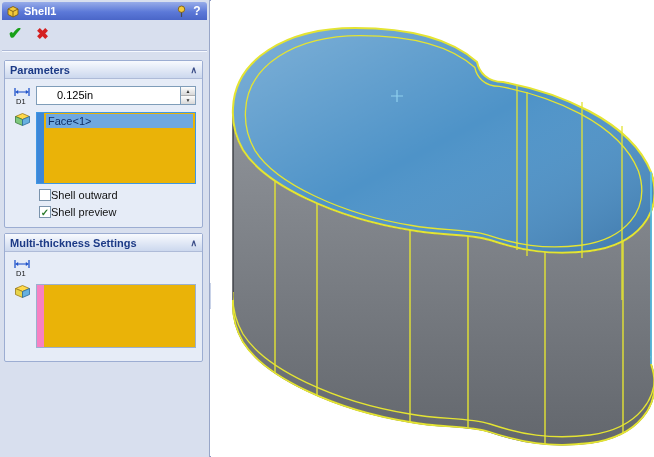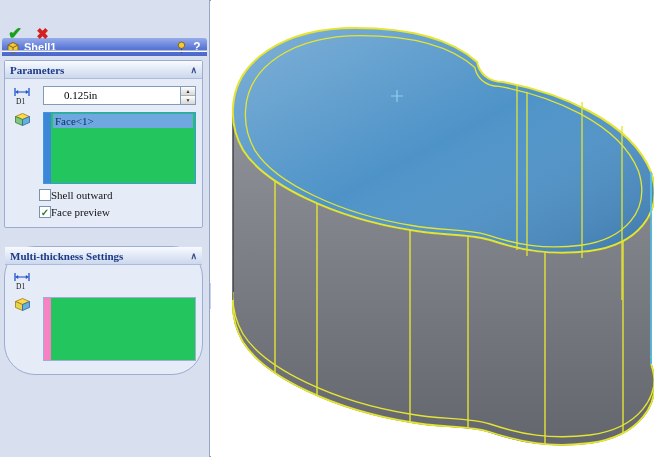--- a/index.html
+++ b/index.html
@@ -7,48 +7,48 @@
     position:relative;width:654px;height:457px;overflow:hidden;
     font-family:"Liberation Sans",sans-serif;font-size:11px;background:#fff;
     box-shadow:inset 0 0 0 1px #8a97c4;
   }
   
   .pm-panel{position:absolute;left:0;top:0;width:210px;height:457px;background:#d8dfee;
     border-right:1px solid #98a6c8;box-sizing:border-box;}
   .titlebar{position:absolute;left:2px;top:2px;width:205px;height:18px;
     background:linear-gradient(180deg,#97ace9 0%,#5c79d8 55%,#4a66c8 100%);
     border-radius:3px 3px 0 0;color:#fff;font-weight:bold;display:flex;align-items:center;gap:4px;
-    padding:0 4px;box-sizing:border-box;margin-top:36px;}
+    padding:0 4px;box-sizing:border-box;}
   .tb-spacer{flex:1;}
   .help-q{color:#fff;font-weight:bold;font-size:12px;width:12px;text-align:center;cursor:default;}
   .okrow{position:absolute;left:8px;top:23px;display:flex;gap:14px;align-items:center;height:22px;}
   .ok{color:#18a018;font-size:17px;font-weight:bold;line-height:20px;}
   .cancel{color:#d42020;font-size:15px;font-weight:bold;line-height:20px;}
   .sep{position:absolute;left:2px;top:50px;width:205px;height:0;
     border-top:1px solid #aeb9d6;border-bottom:1px solid #f6f9ff;}
   .group{position:absolute;left:4px;width:199px;background:#e6ecf7;border:1px solid #9cadd2;
-    border-radius:2px;box-sizing:border-box;font-family:Liberation Serif, serif;}
+    border-radius:2px;box-sizing:border-box;}
   .g1{top:60px;}
-  .g2{top:246px;border-radius:31px;}
+  .g2{top:233px;}
   .ghead{height:17px;background:linear-gradient(180deg,#f8fafe,#ccd8ee);border-bottom:1px solid #aebbd8;
     display:flex;align-items:center;justify-content:space-between;padding:0 5px;
     font-weight:bold;color:#1c3a86;cursor:default;}
   .chev{color:#3c4e88;font-size:9px;}
   .gbody{padding:7px 6px 9px 6px;}
-  .row{display:flex;align-items:center;gap:10px;margin-bottom:7px;}
+  .row{display:flex;align-items:center;gap:3px;margin-bottom:7px;}
   .row.sel{align-items:flex-start;margin-bottom:4px;}
   .iconw{width:22px;display:flex;justify-content:center;flex-shrink:0;}
   .inputbox{flex:1;height:19px;background:#fff;border:1px solid #7f9db9;display:flex;box-sizing:border-box;}
   .inputbox .val{flex:1;padding:2px 20px;white-space:nowrap;overflow:hidden;color:#000;}
   .inputbox.disabled .val{color:#9aa4b4;}
   .spin{width:14px;display:flex;flex-direction:column;border-left:1px solid #7f9db9;}
   .spin span{flex:1;display:flex;align-items:center;justify-content:center;font-size:5px;color:#333;
     background:linear-gradient(#fdfdfd,#d8d8d8);}
   .spin .up{border-bottom:1px solid #b0b0b0;}
-  .selbox{flex:1;height:72px;background:#22c55e;border:1px solid #9ab0d0;display:flex;box-sizing:border-box;}
+  .selbox{flex:1;height:72px;background:#eab308;border:1px solid #9ab0d0;display:flex;box-sizing:border-box;}
   .selbox.active{border-color:#3f97e4;}
   .selbox.small{height:64px;}
   .stripe{width:7px;flex-shrink:0;}
   .stripe.blue{background:#3d87d8;}
   .stripe.pink{background:#f781c3;}
   .sel-list{flex:1;padding:1px 2px;}
   .selitem{height:14px;line-height:14px;background:#6fa8e0;color:#0e2e66;padding:0 2px;}
   .cbrow{display:flex;align-items:center;margin:5px 0 0 28px;}
   .cb{width:12px;height:12px;background:#fff;border:1px solid #7a93ac;font-size:10px;line-height:11px;
     text-align:center;color:#2a7a2a;font-weight:bold;box-sizing:border-box;}
@@ -123,21 +123,21 @@
             <div class="selitem">Face&lt;1&gt;</div>
           </div>
         </div>
       </div>
       <div class="cbrow">
         <span class="cb"></span>
         <span class="cblabel">Shell outward</span>
       </div>
       <div class="cbrow">
         <span class="cb">✓</span>
-        <span class="cblabel">Face preview</span>
+        <span class="cblabel">Shell preview</span>
       </div>
     </div>
   </div>
 
   <div class="group g2">
     <div class="ghead">
       <span>Multi-thickness Settings</span>
       <span class="chev">∧</span>
     </div>
     <div class="gbody">

